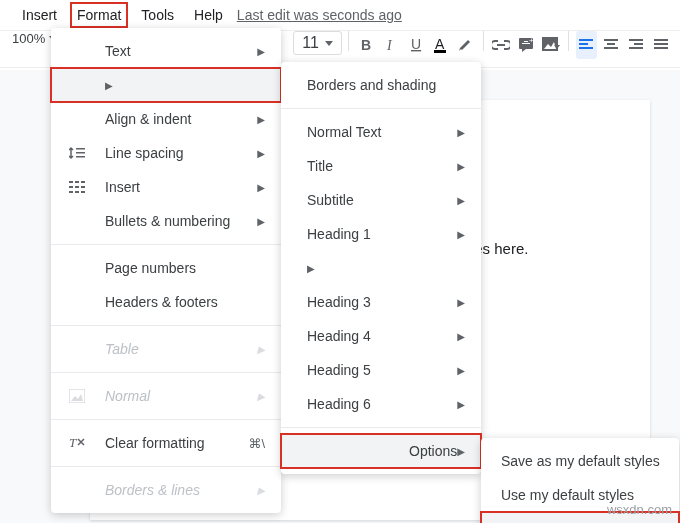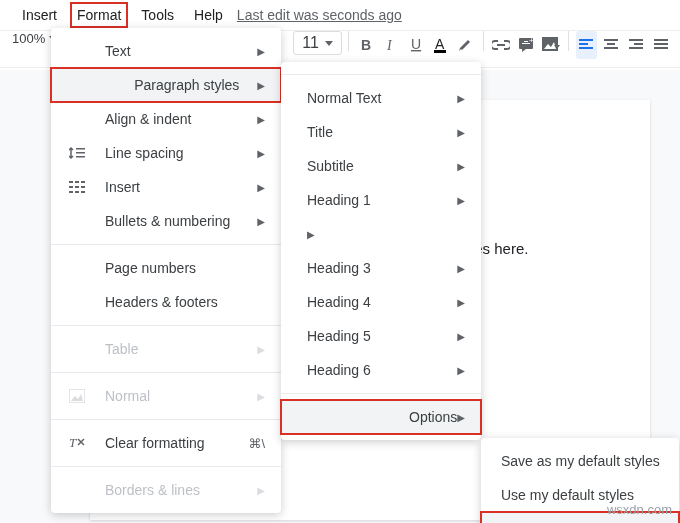--- a/index.html
+++ b/index.html
@@ -105,21 +105,21 @@
   .dd-item {
     display: flex;
     align-items: center;
     height: 34px;
     padding: 0 16px 0 16px;
     gap: 18px;
     cursor: default;
     position: relative;
   }
   .dd-item.hover { background: #f1f3f4; }
-  .dd-item.disabled { color: #bdc1c6; }
+  .dd-item.disabled { color: #bdc1c6; font-style: italic; }
   .dd-item .icon { width: 20px; display: flex; justify-content: center; color: #5f6368; }
   .dd-item.disabled .icon { color: #dadce0; }
   .dd-item .label { flex: 1; }
   .dd-item .chev { color: #5f6368; font-size: 10px; }
   .dd-item.disabled .chev { color: #dadce0; }
   .dd-item .shortcut { color: #5f6368; font-size: 13px; }
   .dd-divider { height: 1px; background: #e8eaed; margin: 6px 0; }
 
   .format-menu { top: 28px; left: 51px; width: 230px; }
   .paragraph-menu { top: 62px; left: 281px; width: 200px; }
@@ -254,21 +254,20 @@
 </div>
 
 <div class="dropdown format-menu">
   <div class="dd-item">
     <span class="icon"></span>
     <span class="label">Text</span>
     <span class="chev">▶</span>
   </div>
   <div class="dd-item hover highlight-red">
     <span class="icon"></span>
-    <span class="label">Paragraph styles</span>
     <span class="chev">▶</span>
   </div>
   <div class="dd-item">
     <span class="icon"></span>
     <span class="label">Align &amp; indent</span>
     <span class="chev">▶</span>
   </div>
   <div class="dd-item">
     <span class="icon">
         <svg width="16" height="14">
@@ -342,20 +341,23 @@
   </div>
   <div class="dd-divider"></div>
   <div class="dd-item disabled">
     <span class="icon"></span>
     <span class="label">Borders &amp; lines</span>
     <span class="chev">▶</span>
   </div>
 </div>
 
 <div class="dropdown paragraph-menu">
+  <div class="dd-item">
+    <span class="label">Borders and shading</span>
+  </div>
   <div class="dd-divider"></div>
   <div class="dd-item">
     <span class="label">Normal Text</span>
     <span class="chev">▶</span>
   </div>
   <div class="dd-item">
     <span class="label">Title</span>
     <span class="chev">▶</span>
   </div>
   <div class="dd-item">

